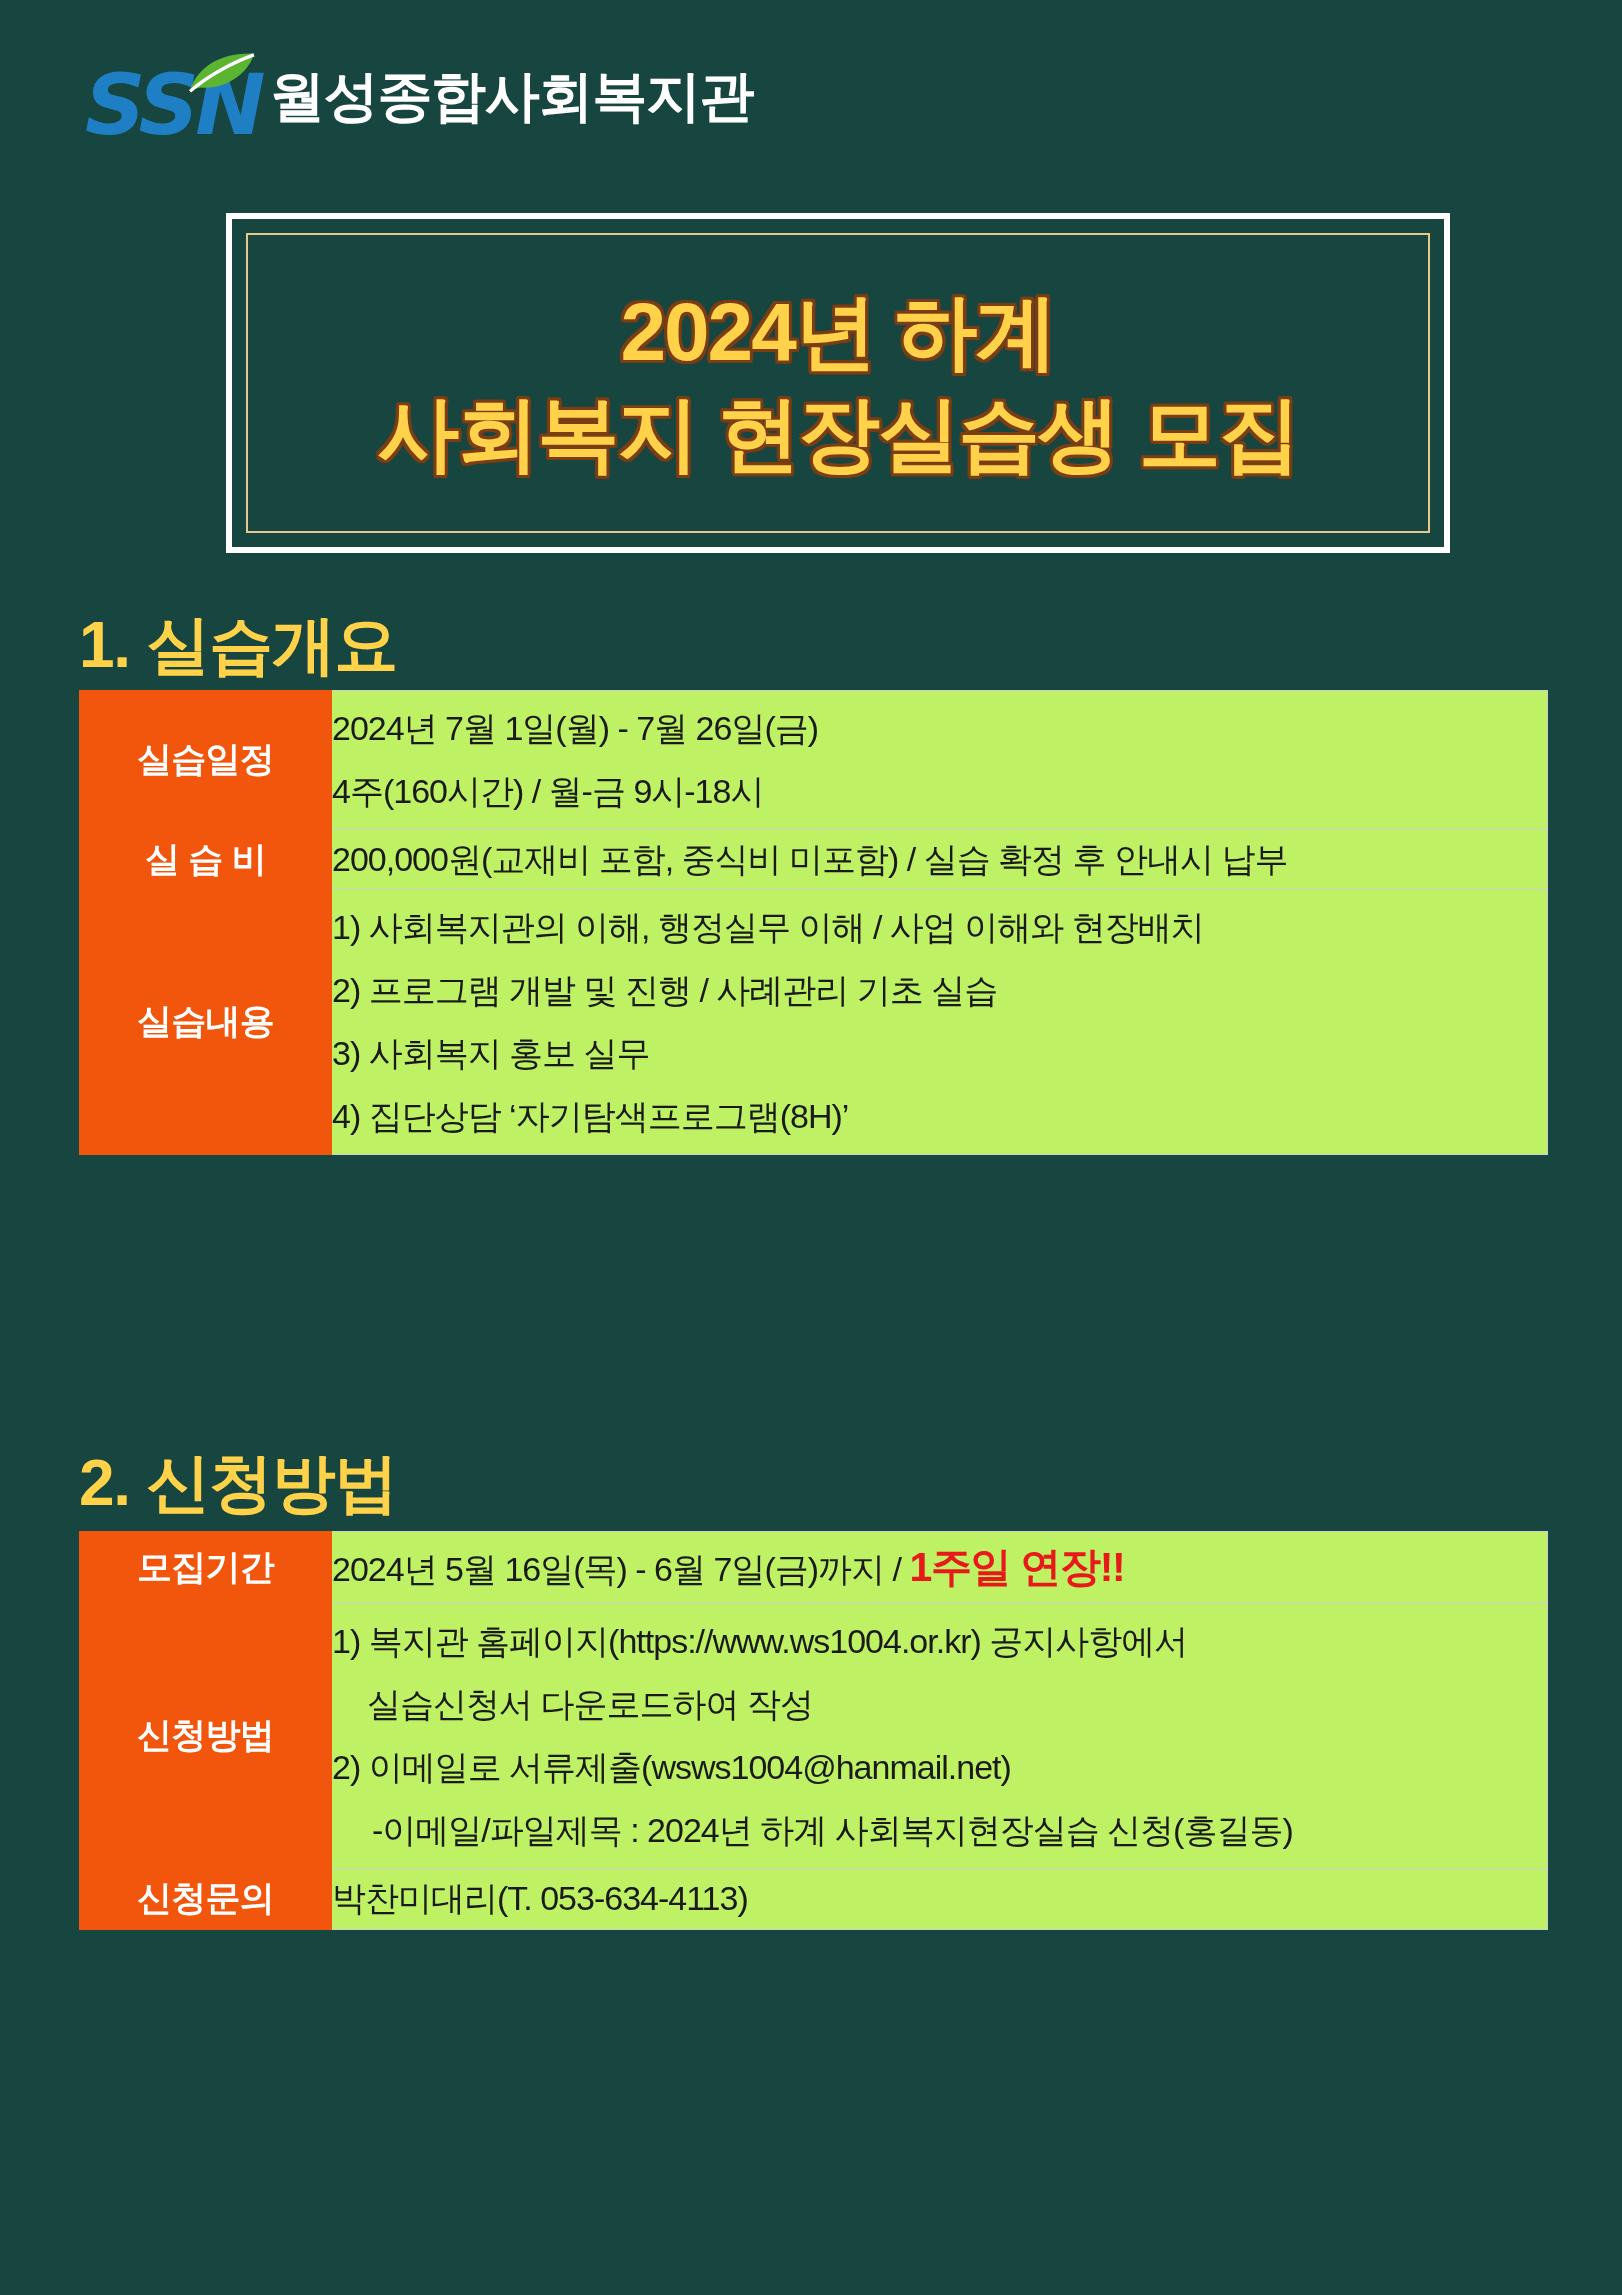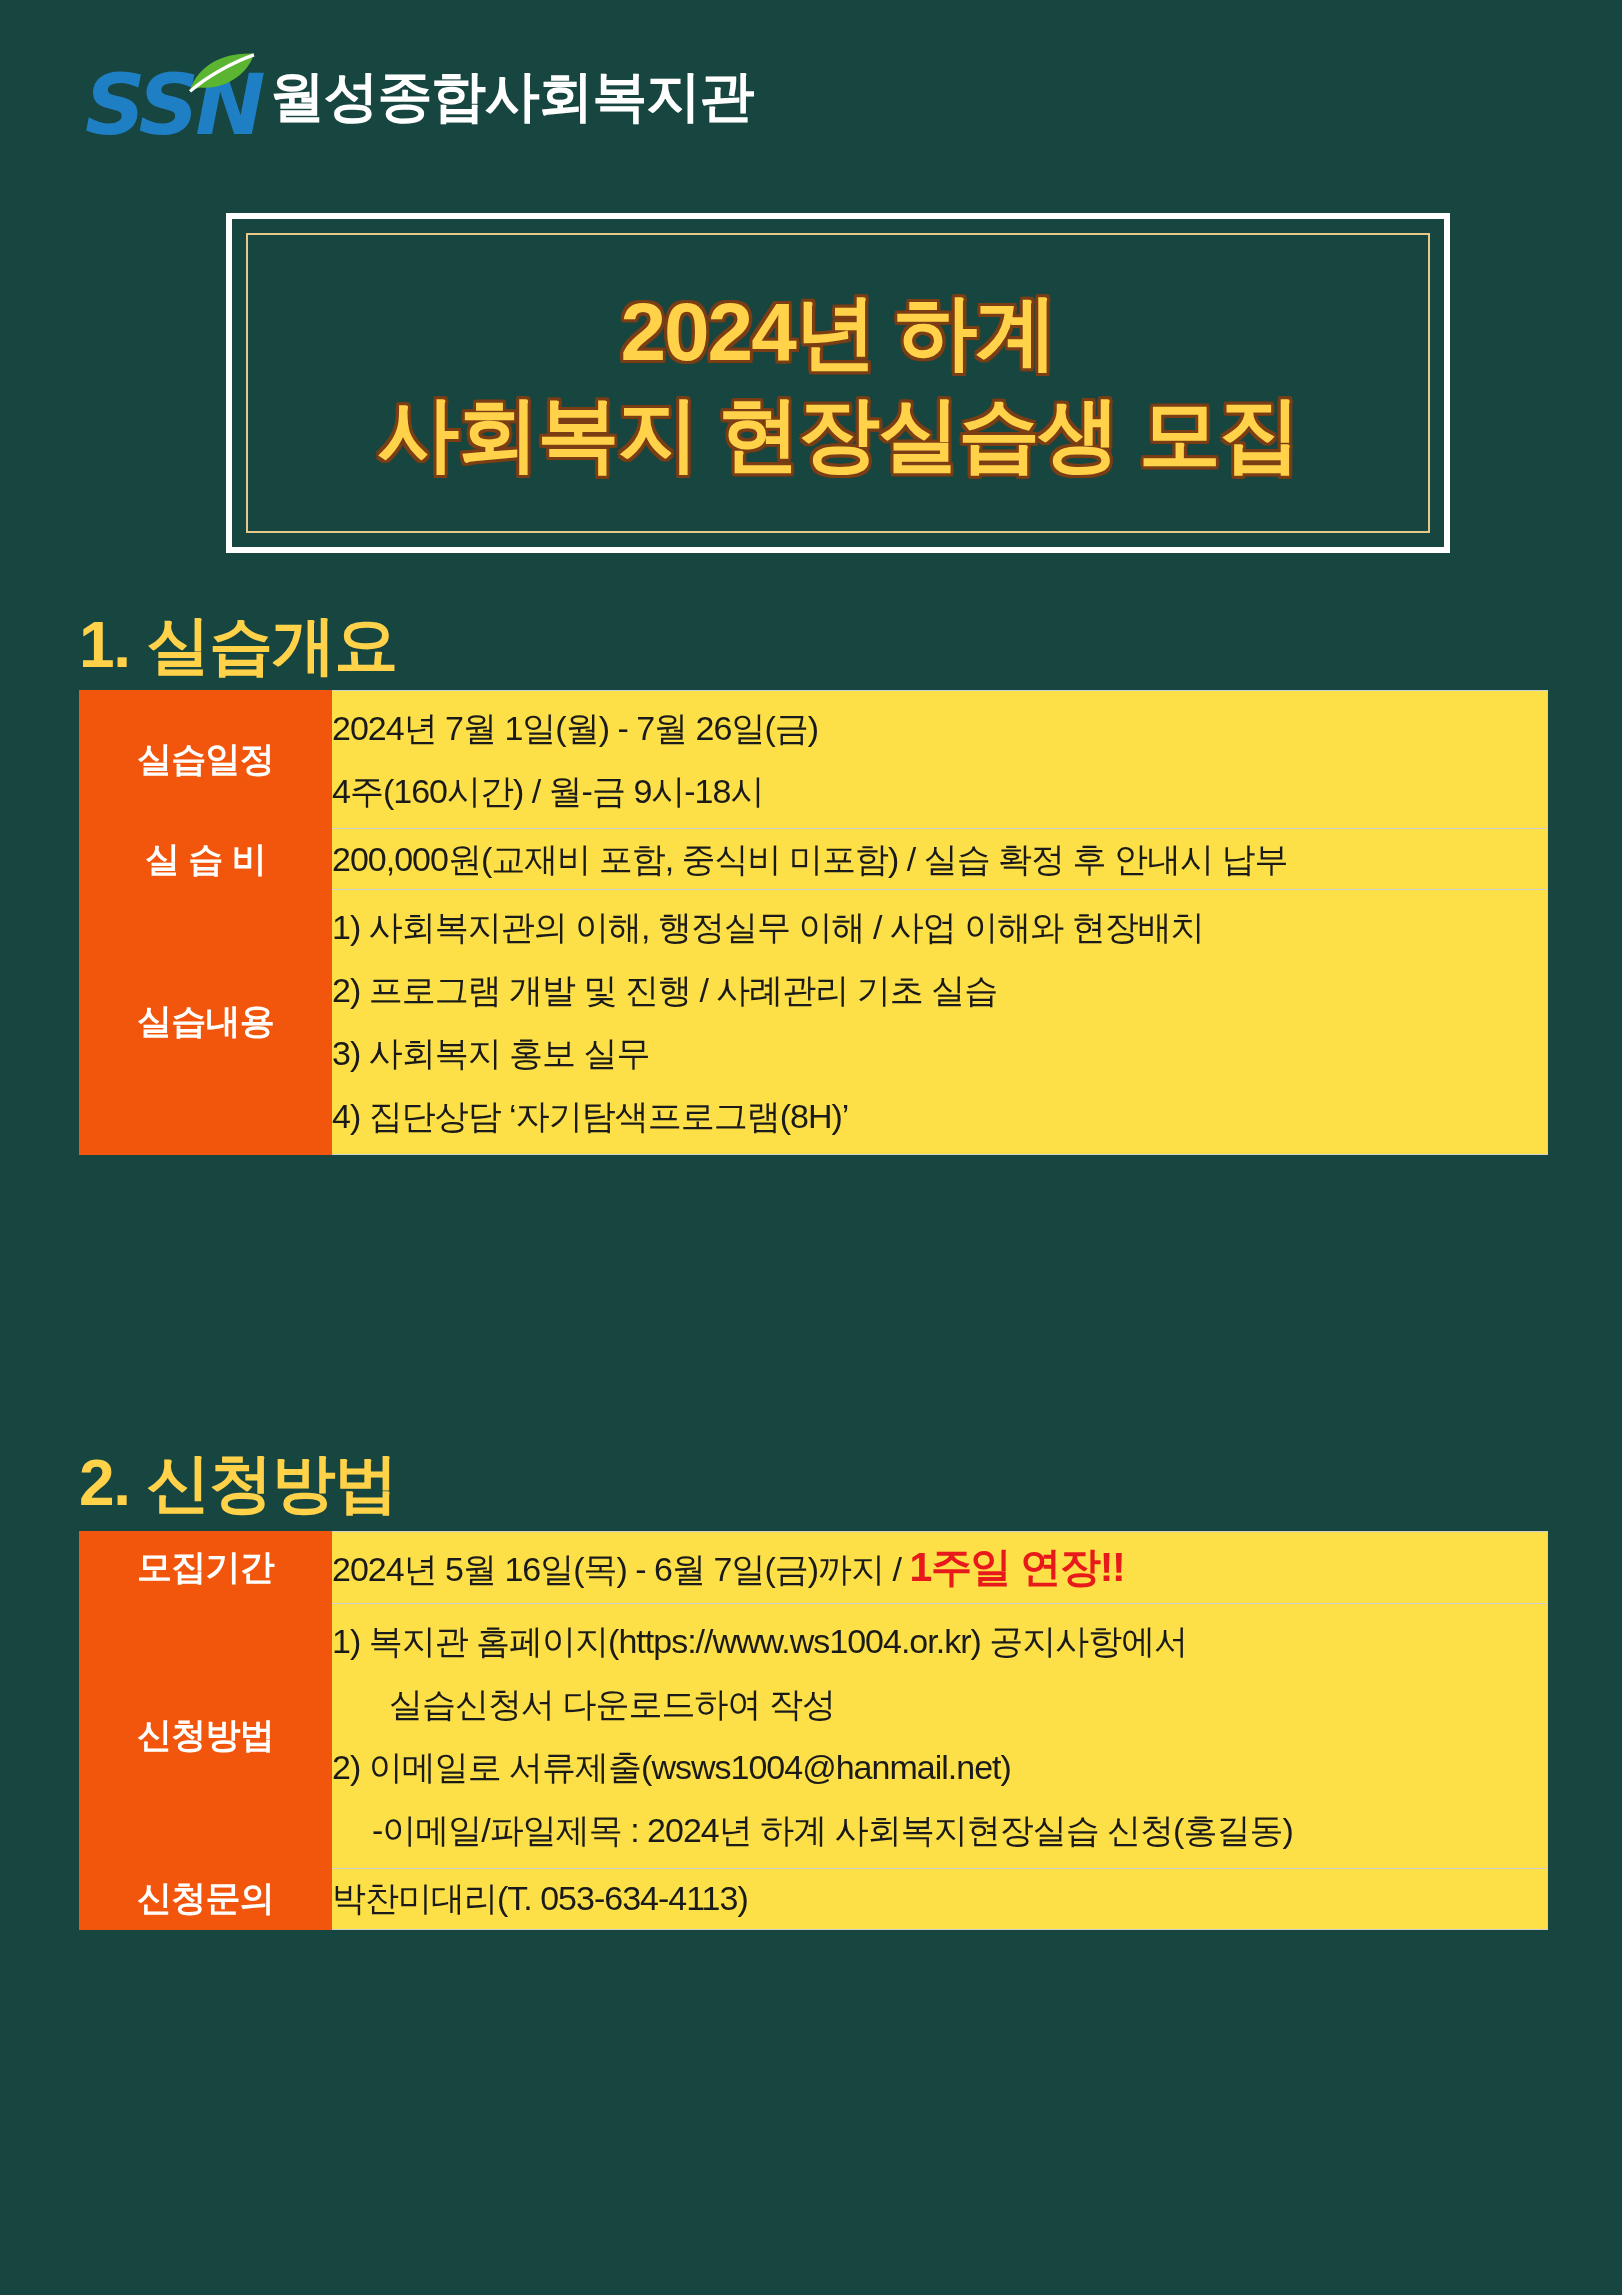--- a/index.html
+++ b/index.html
@@ -127,24 +127,24 @@
     text-align: center;
     letter-spacing: -0.7px;
     border-color: #f2560d !important;
   }
   .td-cell {
     color: #1a1a1a;
     font-size: 34px;
     line-height: 1.55;
     padding: 22px 19.6px 22px 22px;
     letter-spacing: -1px;
-    background: #fde047;
+    background: #bef264;
   }
   .td-cell .line { display: block; margin: 10.5px 0; white-space: nowrap; }
-  .td-cell .line.indent { padding-left: 57px; }
+  .td-cell .line.indent { padding-left: 35px; }
   .td-cell .line.indent2 { padding-left: 40px; }
   .one-line { padding-top: 17px; padding-bottom: 17px; }
   .one-line .line { margin: 3.9px 0; }
 
   .extend {
     color: #e8191b;
     font-size: 41px;
     font-weight: 700;
     letter-spacing: -1.3px;
   }

